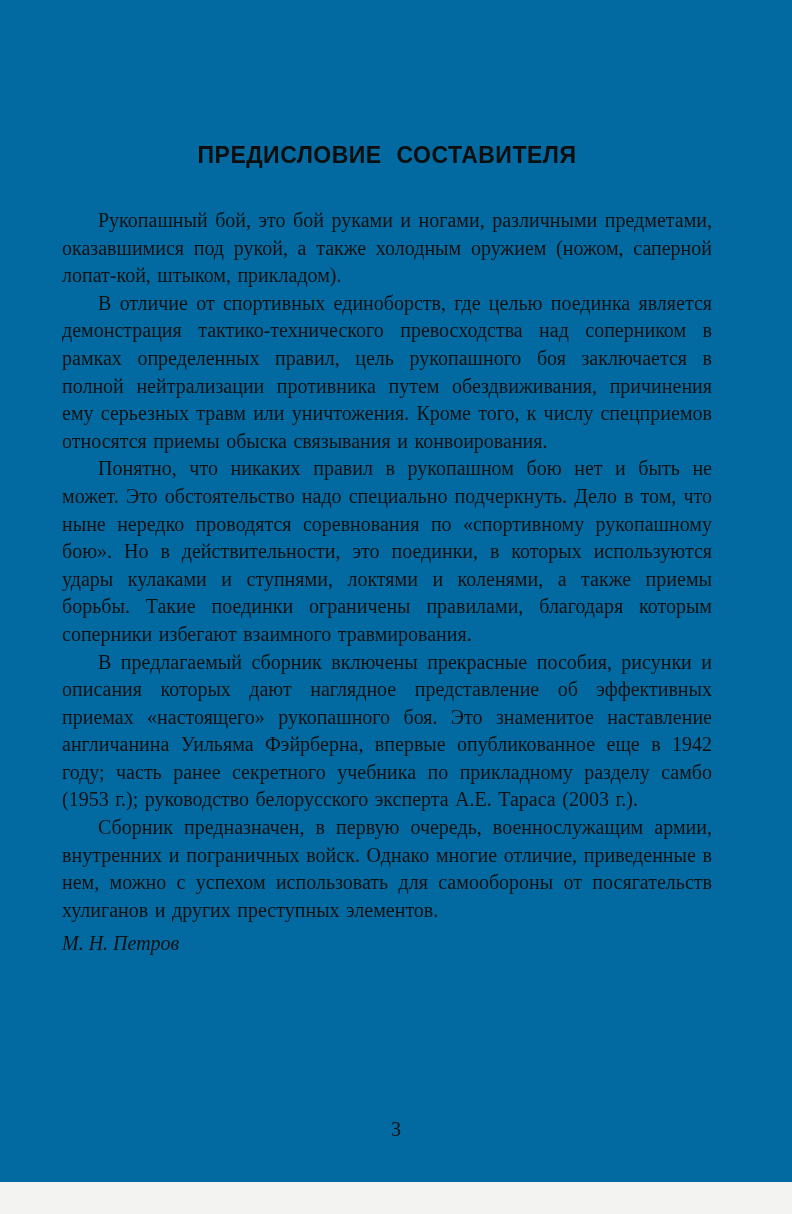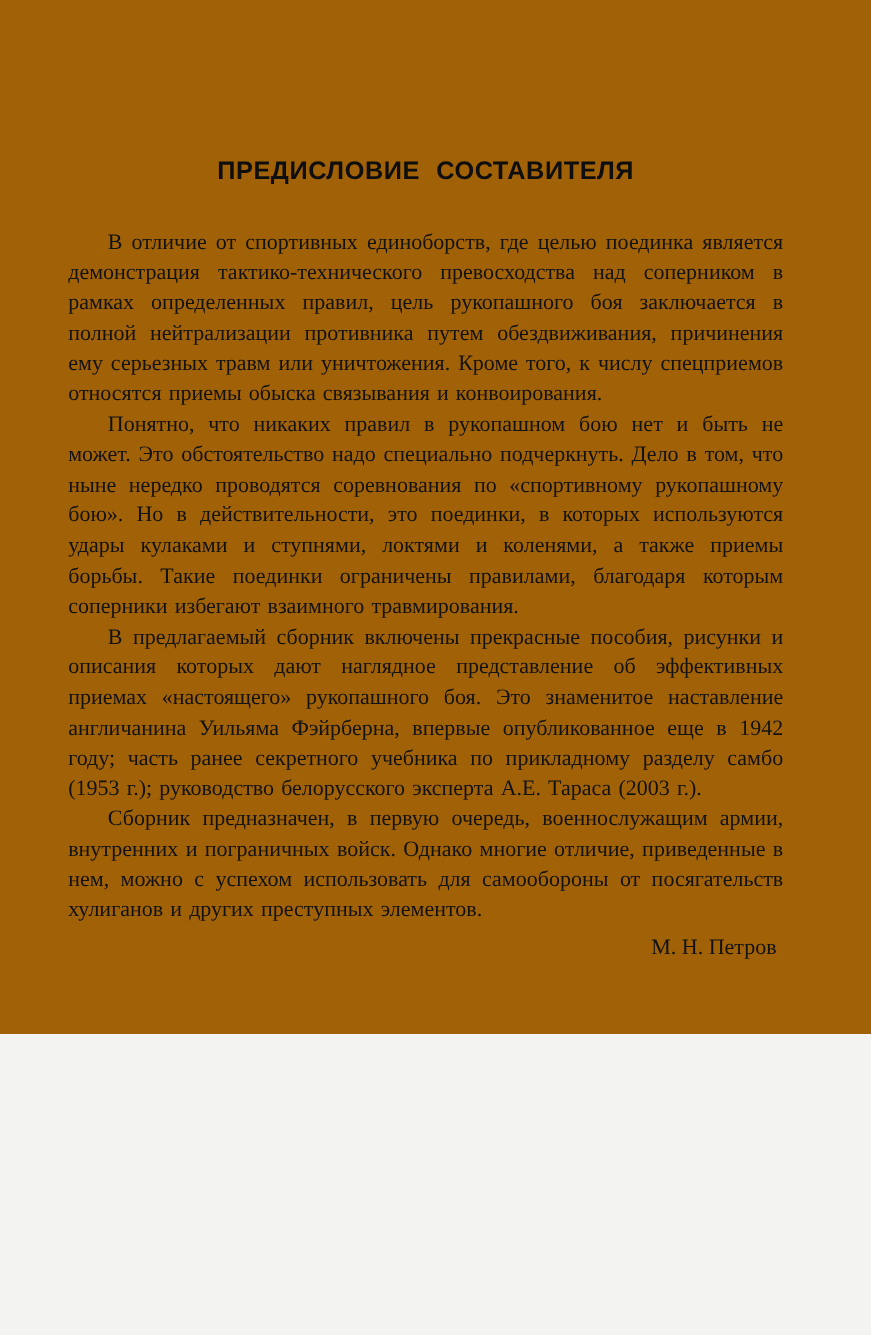--- a/index.html
+++ b/index.html
@@ -3,23 +3,23 @@
   <meta charset="utf-8">
   <style>
     html, body {
       margin: 0;
       padding: 0;
       background: #f3f3f1;
     }
     .page {
       position: relative;
       width: 792px;
-      height: 940px;
+      height: 1182px;
       margin: 0 auto;
-      background: #a16207;
+      background: #0369a1;
       box-sizing: border-box;
       font-family: "Liberation Serif", serif;
       color: #121212;
       overflow: hidden;
     }
     .content {
       position: absolute;
       top: 0;
       left: 62px;
       right: 80px;
@@ -39,21 +39,21 @@
       margin: 0;
       text-indent: 36px;
       text-align: justify;
       font-size: 20px;
       line-height: 27.6px;
       word-spacing: 1.5px;
       color: #121212;
     }
     .signature {
       margin-top: 6px;
-      text-align: right;
+      font-style: italic;
       font-size: 20px;
       line-height: 27px;
       padding-right: 6px;
       color: #121212;
     }
     .page-number {
       position: absolute;
       left: 0;
       right: 0;
       top: 1118px;
@@ -62,20 +62,21 @@
       color: #121212;
     }
   </style>
 </head>
 <body>
 
 <div class="page">
   <div class="content">
     <h1 class="title">ПРЕДИСЛОВИЕ СОСТАВИТЕЛЯ</h1>
     <div class="body-text">
+      <p>Рукопашный бой, это бой руками и ногами, различными предметами, оказавшимися под рукой, а также холодным оружием (ножом, саперной лопат-кой, штыком, прикладом).</p>
       <p>В отличие от спортивных единоборств, где целью поединка является демонстрация тактико-технического превосходства над соперником в рамках определенных правил, цель рукопашного боя заключается в полной нейтрализации противника путем обездвиживания, причинения ему серьезных травм или уничтожения. Кроме того, к числу спецприемов относятся приемы обыска связывания и конвоирования.</p>
       <p>Понятно, что никаких правил в рукопашном бою нет и быть не может. Это обстоятельство надо специально подчеркнуть. Дело в том, что ныне нередко проводятся соревнования по «спортивному рукопашному бою». Но в действительности, это поединки, в которых используются удары кулаками и ступнями, локтями и коленями, а также приемы борьбы. Такие поединки ограничены правилами, благодаря которым соперники избегают взаимного травмирования.</p>
       <p>В предлагаемый сборник включены прекрасные пособия, рисунки и описания которых дают наглядное представление об эффективных приемах «настоящего» рукопашного боя. Это знаменитое наставление англичанина Уильяма Фэйрберна, впервые опубликованное еще в 1942 году; часть ранее секретного учебника по прикладному разделу самбо (1953 г.); руководство белорусского эксперта А.Е. Тараса (2003 г.).</p>
       <p>Сборник предназначен, в первую очередь, военнослужащим армии, внутренних и пограничных войск. Однако многие отличие, приведенные в нем, можно с успехом использовать для самообороны от посягательств хулиганов и других преступных элементов.</p>
     </div>
     <div class="signature">М. Н. Петров</div>
   </div>
   <div class="page-number">3</div>
 </div>
 

